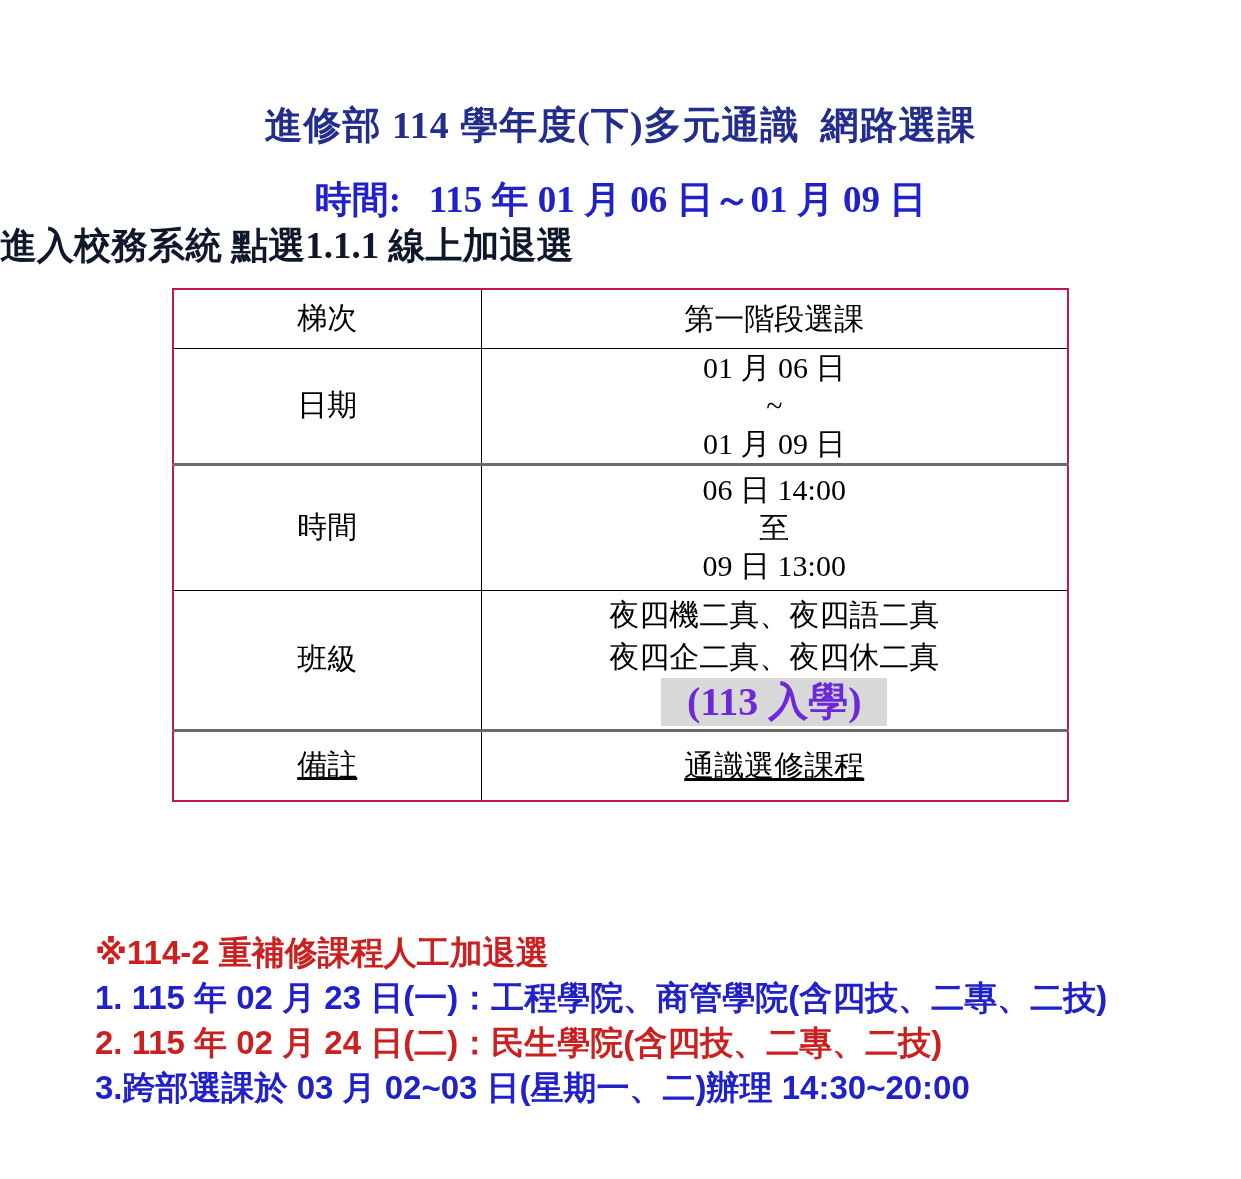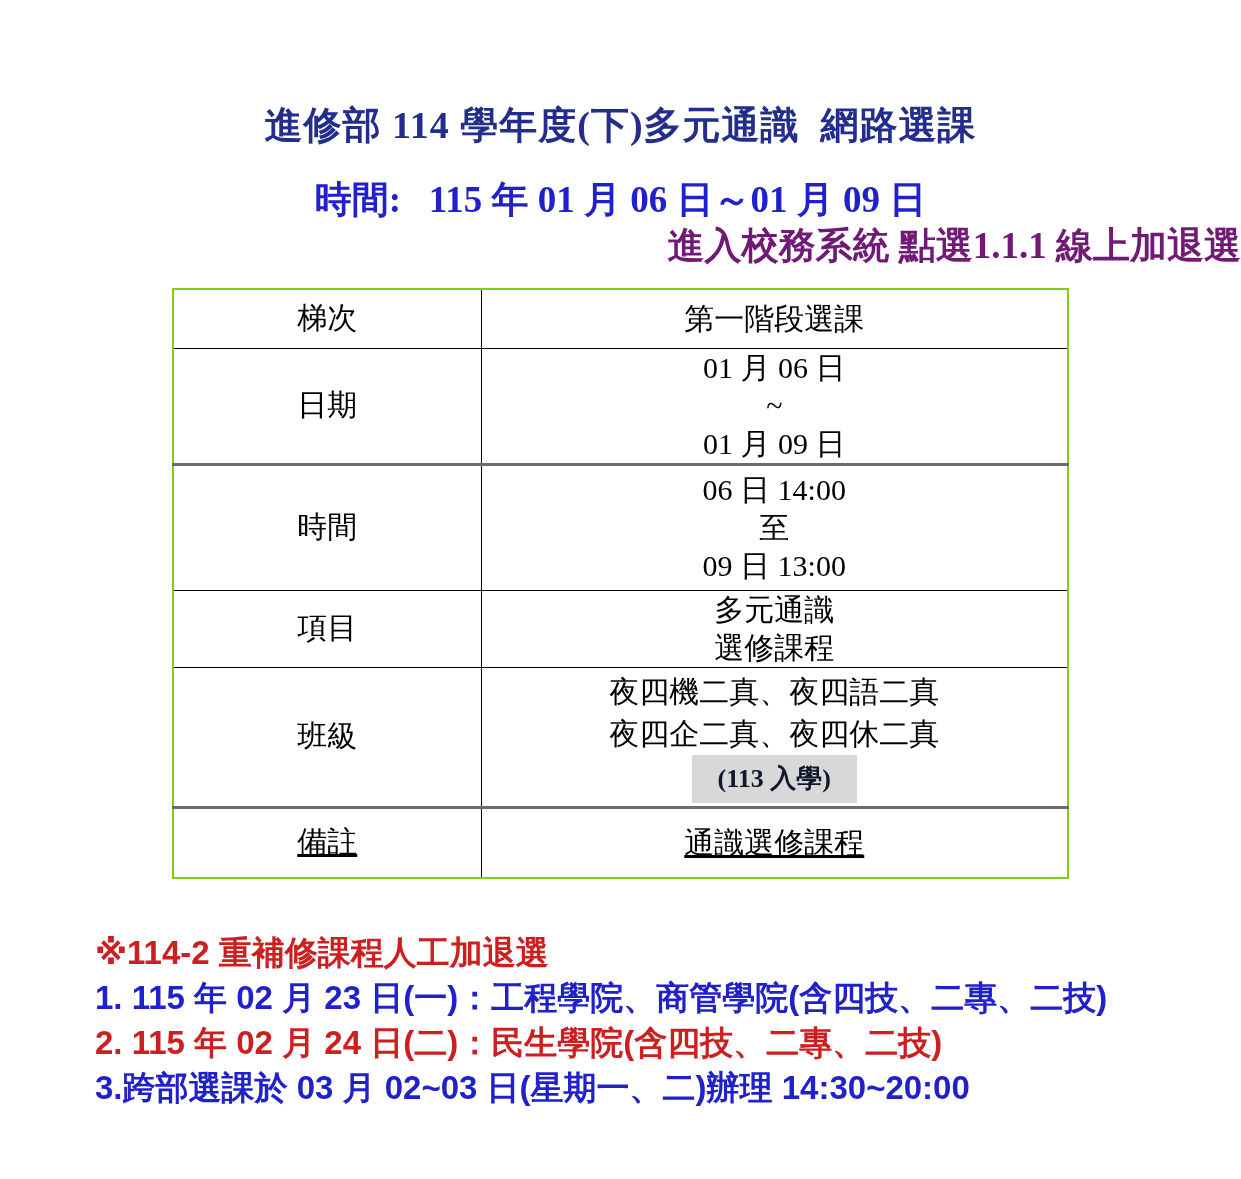--- a/index.html
+++ b/index.html
@@ -27,58 +27,58 @@
     top: 175px; left: 0; width: 100%;
     text-align: center;
     font-size: 37px;
     font-weight: bold;
     color: #2121CC;
     white-space: pre;
   }
   .instruction {
     position: absolute;
     top: 221px; left: 0; width: 100%;
-    text-align: right;
+    text-align: left;
     font-size: 37px;
     font-weight: bold;
-    color: #701a75;
+    color: #0f172a;
     white-space: pre;
   }
   table.info-table {
     position: absolute;
     top: 288px; left: 172px;
     width: 897px;
     border-collapse: collapse;
     table-layout: fixed;
   }
   table.info-table td {
     border: 1.5px solid #000000;
     text-align: center;
     vertical-align: middle;
     font-size: 30px;
     color: #000000;
     padding: 0;
   }
-  table.info-table { border: 2px solid #84cc16; }
+  table.info-table { border: 2px solid #be185d; }
   td.label-cell { width: 308px; }
   tr.sep-thick td { border-top: 3px solid #6b6b6b; }
   tr.r1 td { height: 59px; }
   tr.r2 td { height: 111px; margin-left: 6px; }
   tr.r3 td { height: 126px; }
   tr.r4 td { height: 76px; }
   tr.r5 td { height: 140px; margin-top: 28px; }
   tr.r6 td { height: 71px; text-decoration: underline; }
   .cell-line { line-height: 38px; }
   tr.r5 .cell-line { line-height: 42px; }
   .highlight {
     display: inline-block;
     background: #D8D8D8;
-    color: #0f172a;
+    color: #6d28d9;
     font-weight: bold;
-    font-size: 26px;
+    font-size: 40px;
     padding: 4px 26px;
     line-height: 40px;
   }
   .notes {
     position: absolute;
     top: 930px; left: 95px; width: 1100px;
   }
   .note {
     font-size: 33px;
     font-weight: bold;
@@ -115,27 +115,20 @@
         </td>
       </tr>
       <tr class="r3 sep-thick">
         <td class="label-cell">時間</td>
         <td class="value-cell">
           <div class="cell-line">06 日 14:00</div>
           <div class="cell-line">至</div>
           <div class="cell-line">09 日 13:00</div>
         </td>
       </tr>
-      <tr class="r4">
-        <td class="label-cell">項目</td>
-        <td class="value-cell">
-          <div class="cell-line">多元通識</div>
-          <div class="cell-line">選修課程</div>
-        </td>
-      </tr>
       <tr class="r5">
         <td class="label-cell">班級</td>
         <td class="value-cell">
           <div class="cell-line">夜四機二真、夜四語二真</div>
           <div class="cell-line">夜四企二真、夜四休二真</div>
           <div class="cell-line"><span class="highlight">(113 入學)</span></div>
         </td>
       </tr>
       <tr class="r6 sep-thick">
         <td class="label-cell">備註</td>

